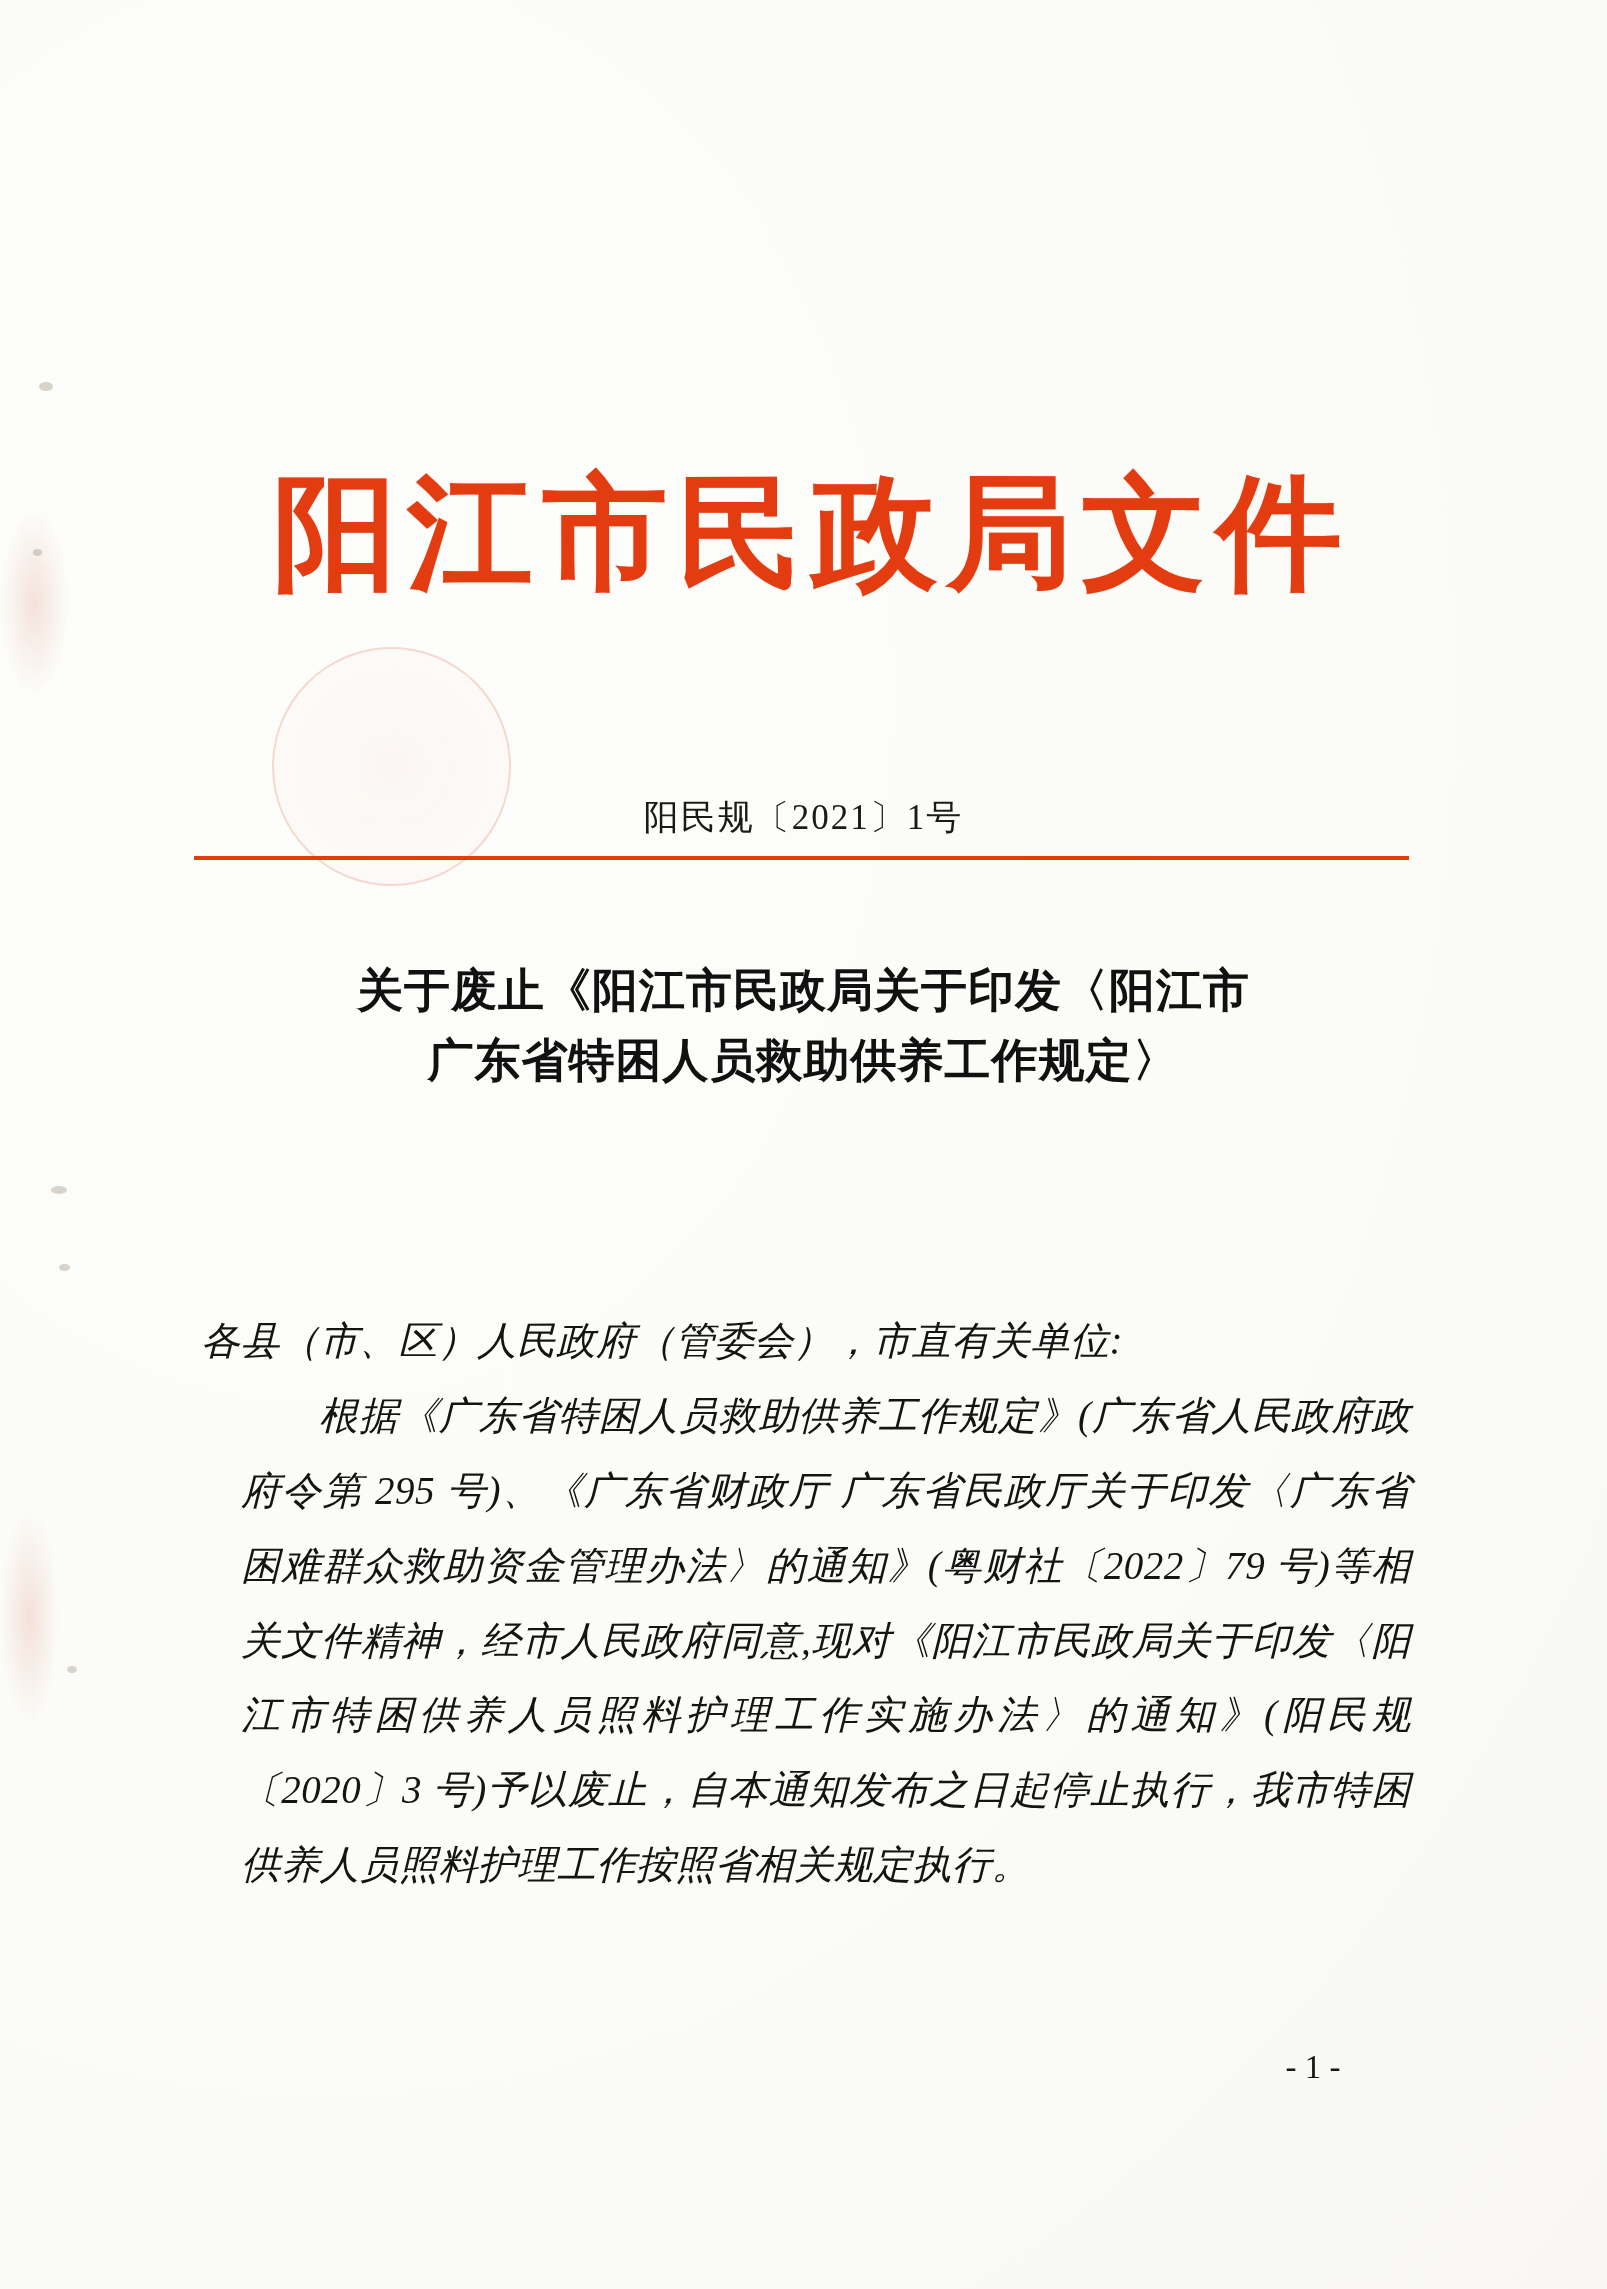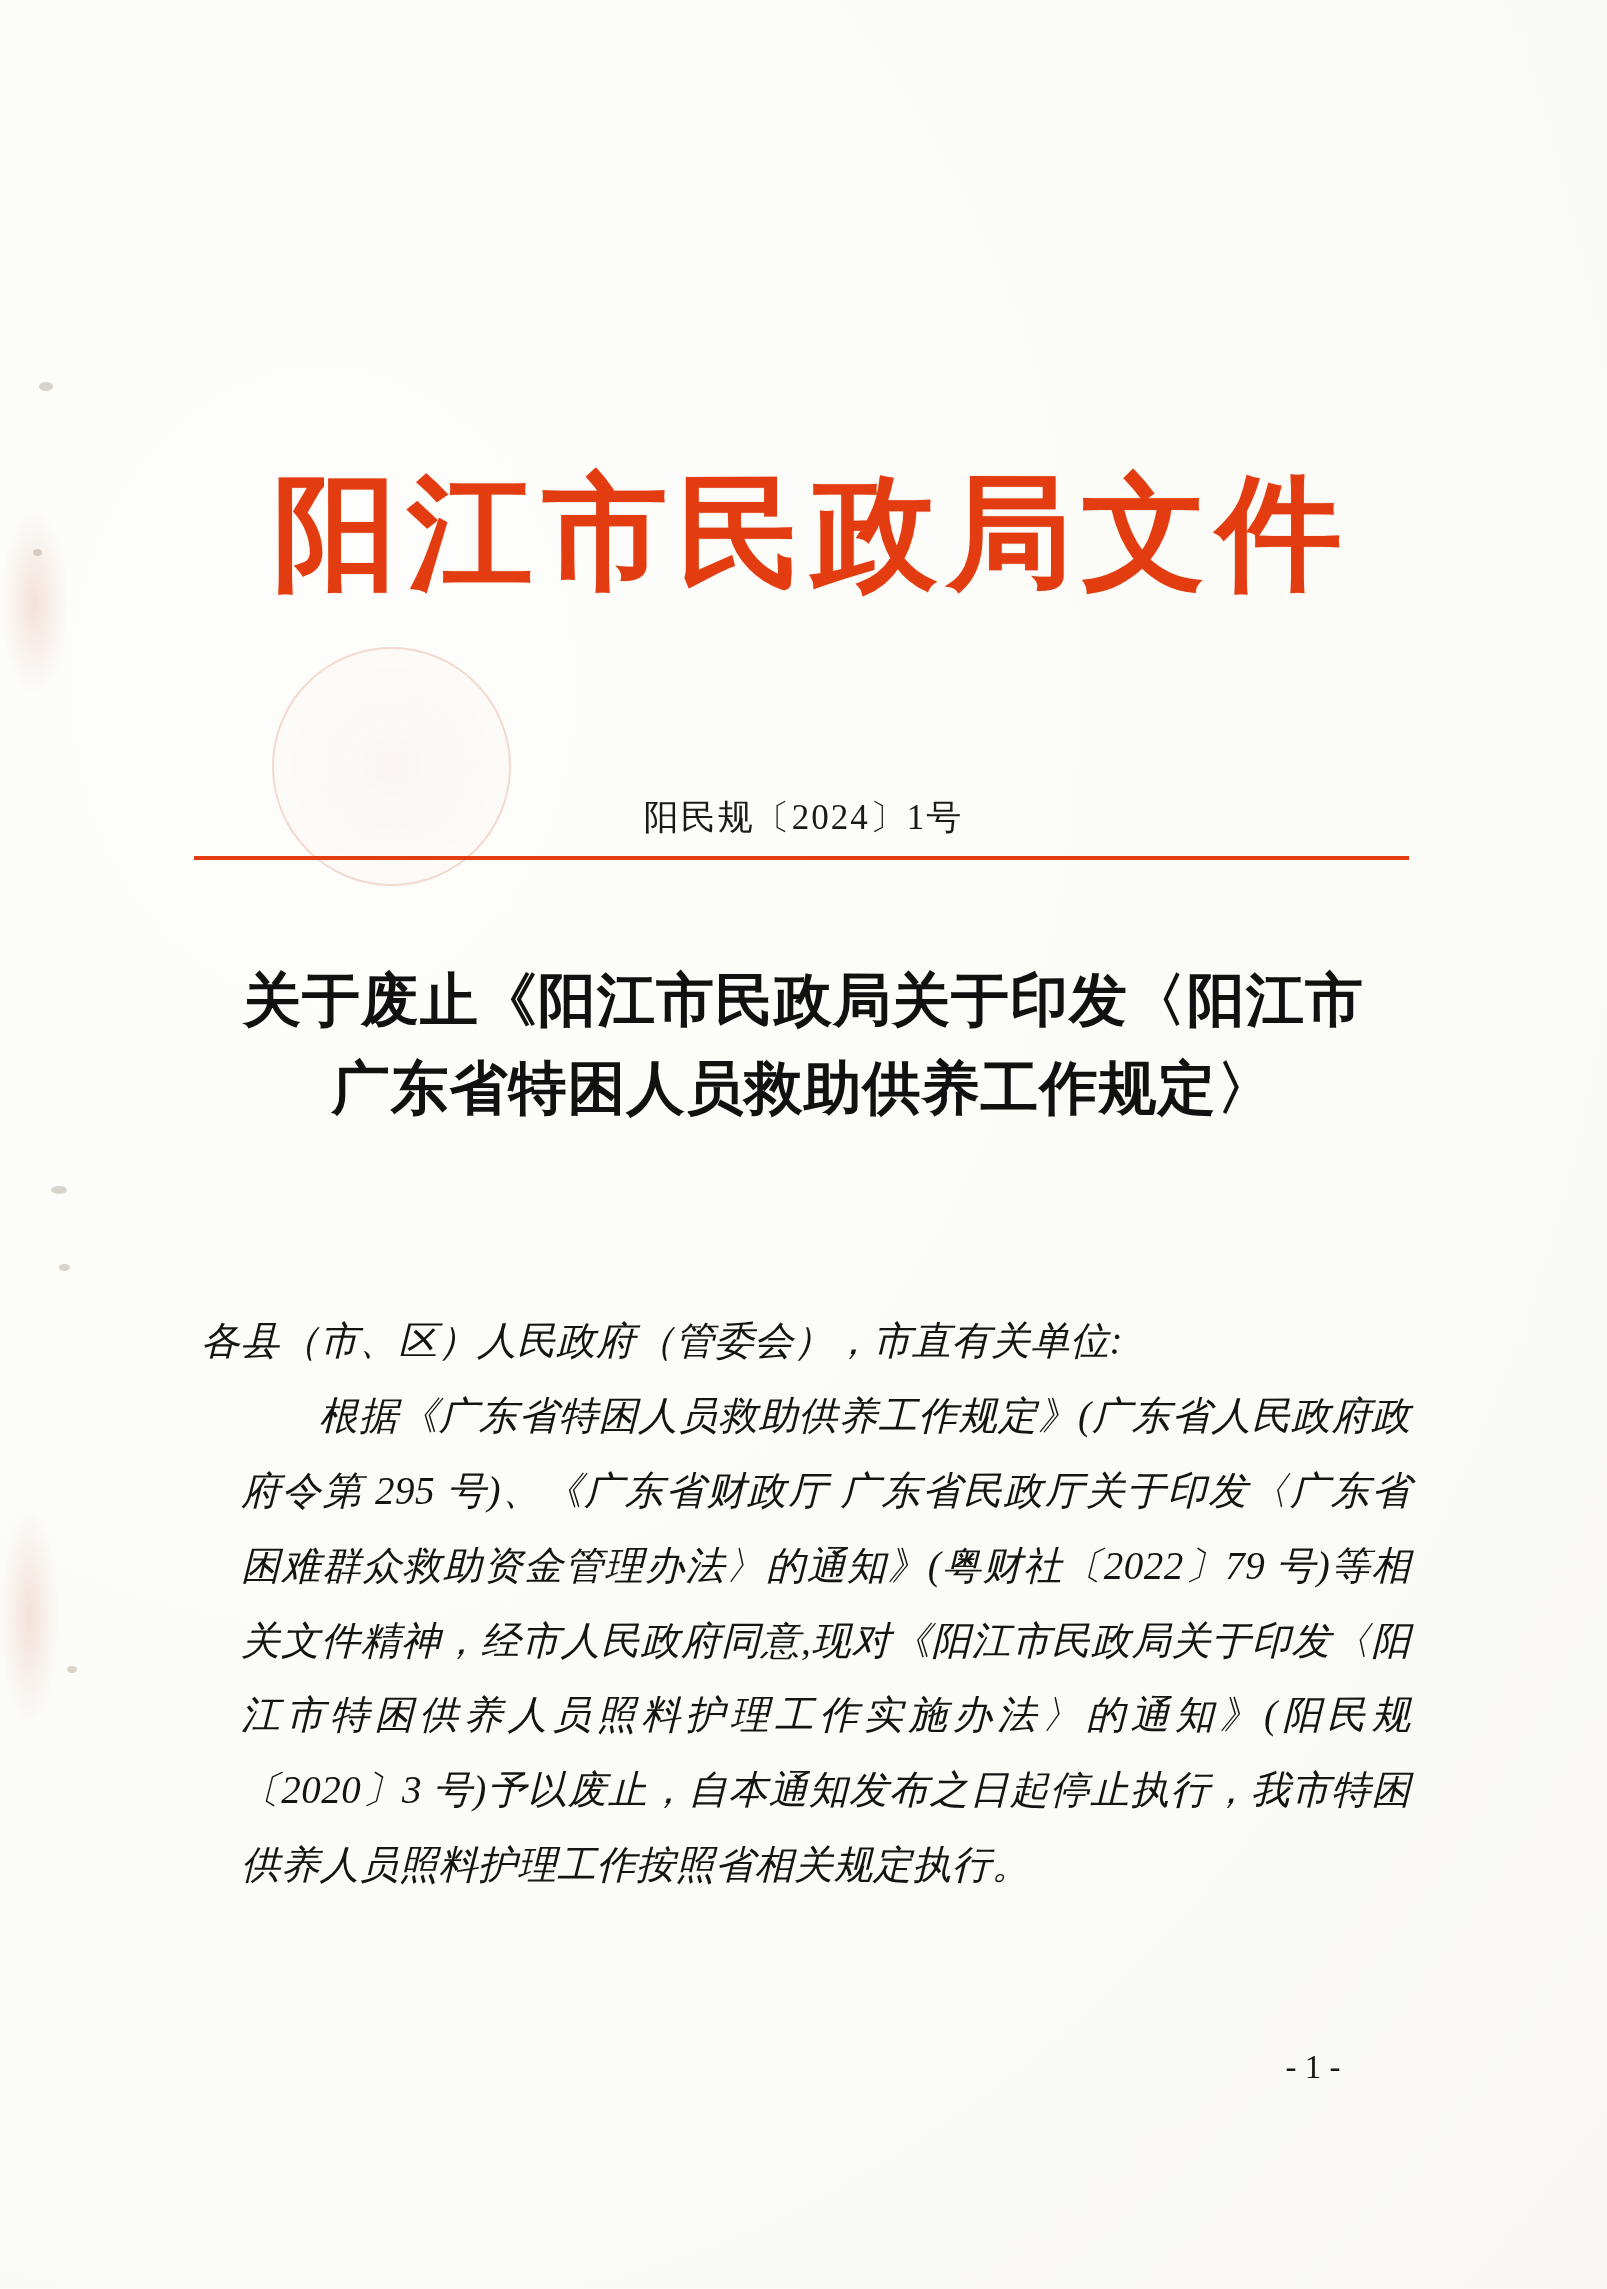--- a/index.html
+++ b/index.html
@@ -88,21 +88,21 @@
   }
 
   .headline {
     position: absolute;
     left: 196px;
     width: 1215px;
     top: 956px;
     text-align: center;
     font-family: "DejaVu Serif", "Liberation Serif", serif;
     font-weight: 700;
-    font-size: 58px;
+    font-size: 46px;
     line-height: 1.52;
     letter-spacing: 1px;
     color: #111;
   }
   .headline div { white-space: nowrap; }
   .headline .l3 { letter-spacing: 2.9px; }
 
   .body-text {
     position: absolute;
     left: 201px;
@@ -145,21 +145,21 @@
   <div class="speck" style="left:67px;top:1666px;width:9.8px;height:6.9px;"></div>
   <div class="smudge" style="left:0px;top:510px;width:69px;height:186px;"></div>
   <div class="smudge" style="left:0px;top:1509px;width:59px;height:216px;"></div>
 
   <div class="seal"></div>
 
   <div class="doc-header">
     <div class="doc-title-red">阳江市民政局文件</div>
   </div>
 
-  <div class="doc-number">阳民规〔2024〕1号</div>
+  <div class="doc-number">阳民规〔2021〕1号</div>
 
   <div class="red-rule"></div>
 
   <div class="headline">
     <div class="l1">关于废止《阳江市民政局关于印发〈阳江市</div>
     <div class="l2">广东省特困人员救助供养工作规定〉</div>
   </div>
 
   <div class="body-text">
     <p>各县（市、区）人民政府（管委会），市直有关单位:</p>

